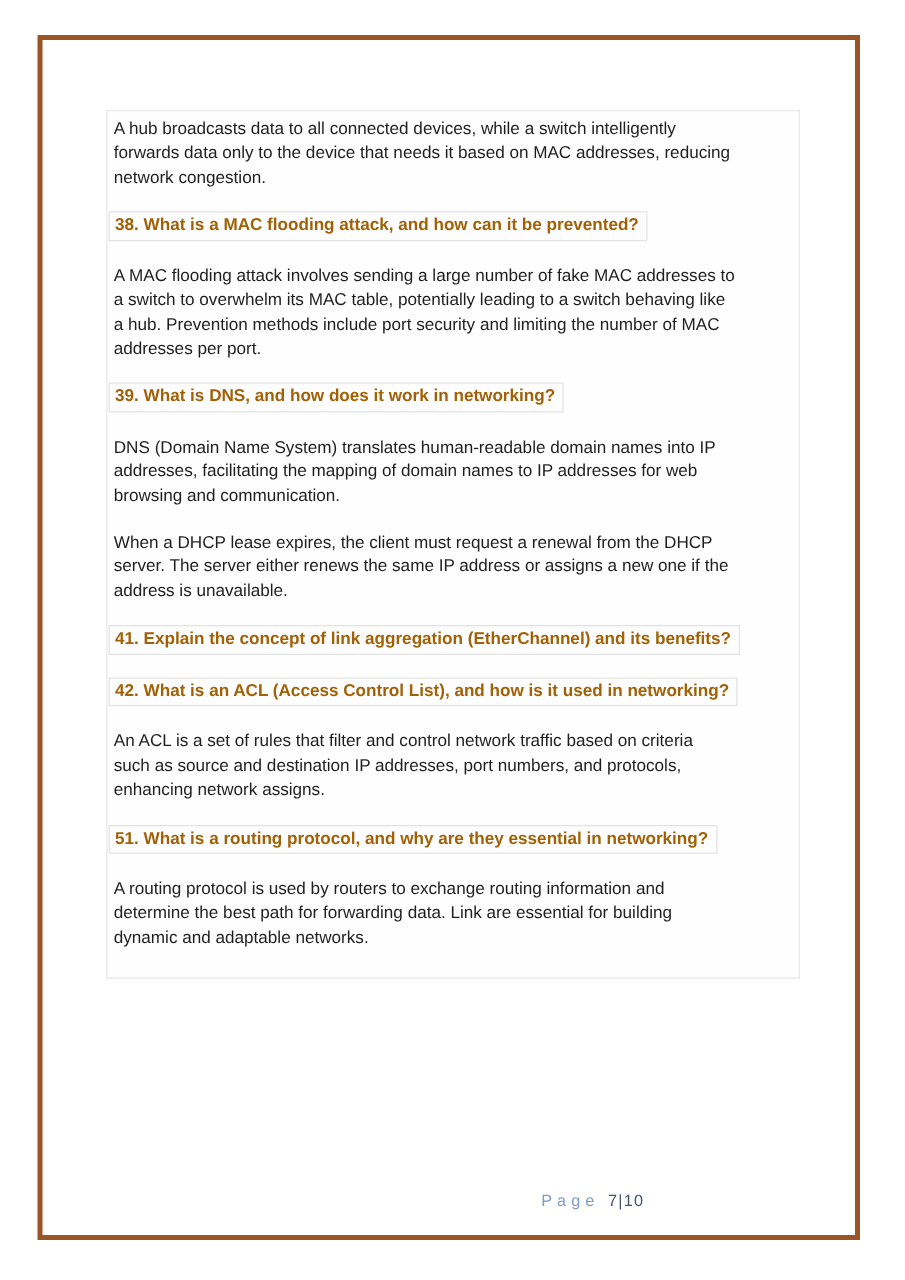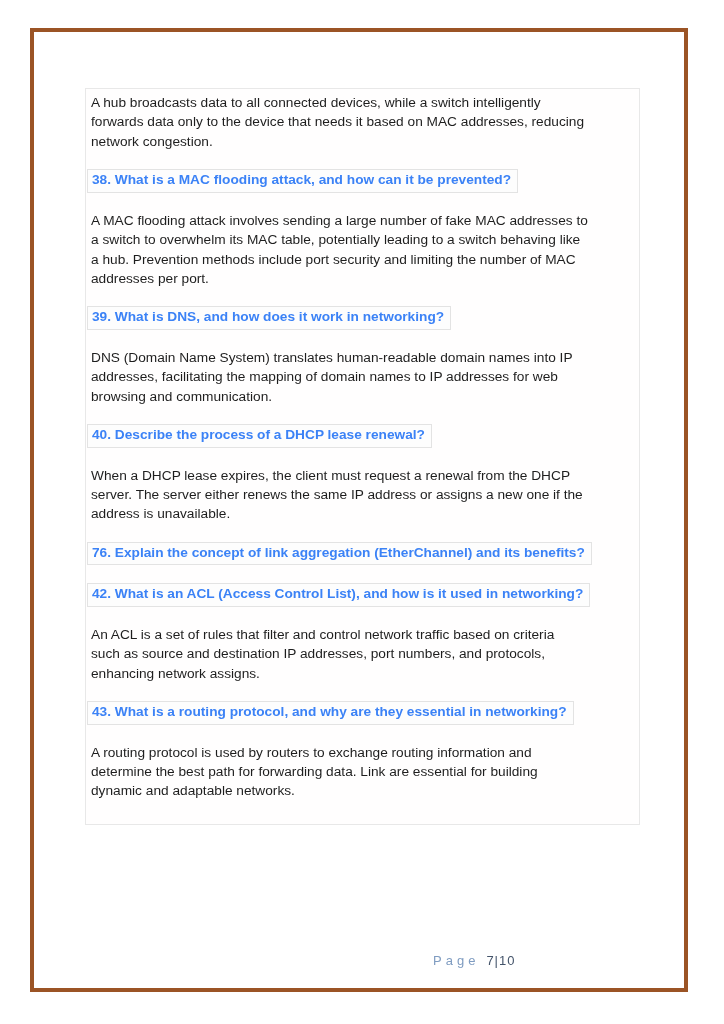--- a/index.html
+++ b/index.html
@@ -46,21 +46,21 @@
   }
   .q:last-child{margin-bottom:0;}
   .qbox{
     display:inline-block;
     font-size:13.7px;
     font-weight:bold;
     line-height:16.5px;
     border:1px solid var(--box-border);
     background:#fdfdfd;
     padding:2px 6px 3px 4px;
-    color:#3b82f6;
+    color:#a16207;
   }
   .footer{
     position:absolute;
     left:399px;top:921px;     
     font-size:13px;
     white-space:nowrap;
     text-align:center;
   }
   .footer .pw{
     color:var(--footer-blue);
@@ -88,36 +88,35 @@
 a switch to overwhelm its MAC table, potentially leading to a switch behaving like
 a hub. Prevention methods include port security and limiting the number of MAC
 addresses per port.</p>
 
     <div class="q"><span class="qbox">39. What is DNS, and how does it work in networking?</span></div>
 
     <p class="para">DNS (Domain Name System) translates human-readable domain names into IP
 addresses, facilitating the mapping of domain names to IP addresses for web
 browsing and communication.</p>
 
-    <div class="q"><span class="qbox">40. Describe the process of a DHCP lease renewal?</span></div>
 
     <p class="para">When a DHCP lease expires, the client must request a renewal from the DHCP
 server. The server either renews the same IP address or assigns a new one if the
 address is unavailable.</p>
 
-    <div class="q"><span class="qbox">76. Explain the concept of link aggregation (EtherChannel) and its benefits?</span></div>
+    <div class="q"><span class="qbox">41. Explain the concept of link aggregation (EtherChannel) and its benefits?</span></div>
 
 
     <div class="q"><span class="qbox">42. What is an ACL (Access Control List), and how is it used in networking?</span></div>
 
     <p class="para">An ACL is a set of rules that filter and control network traffic based on criteria
 such as source and destination IP addresses, port numbers, and protocols,
 enhancing network assigns.</p>
 
-    <div class="q"><span class="qbox">43. What is a routing protocol, and why are they essential in networking?</span></div>
+    <div class="q"><span class="qbox">51. What is a routing protocol, and why are they essential in networking?</span></div>
 
     <p class="para">A routing protocol is used by routers to exchange routing information and
 determine the best path for forwarding data. Link are essential for building
 dynamic and adaptable networks.</p>
 
   </div>
 
   <div class="footer">
     <span class="pw">Page</span><span class="pn">7</span><span class="pn">|</span><span class="pn">10</span>
   </div>

